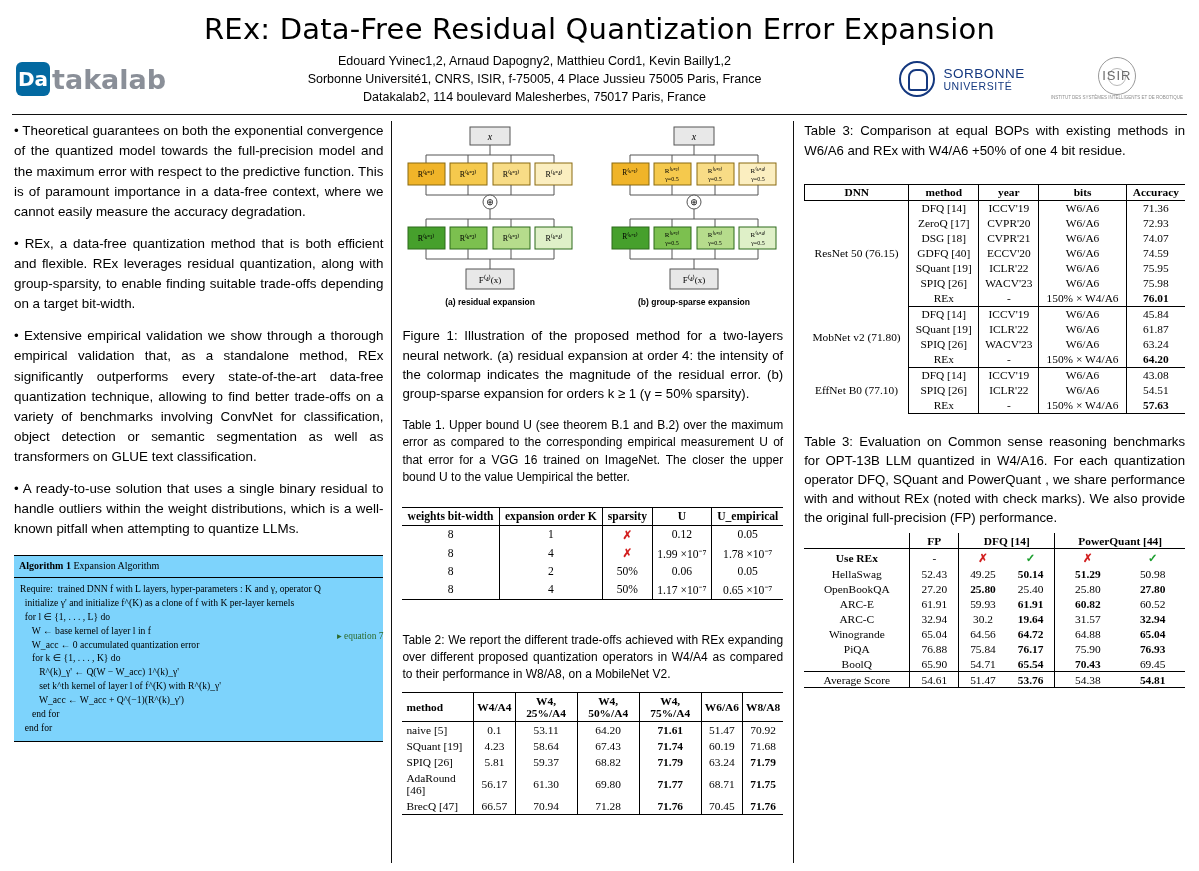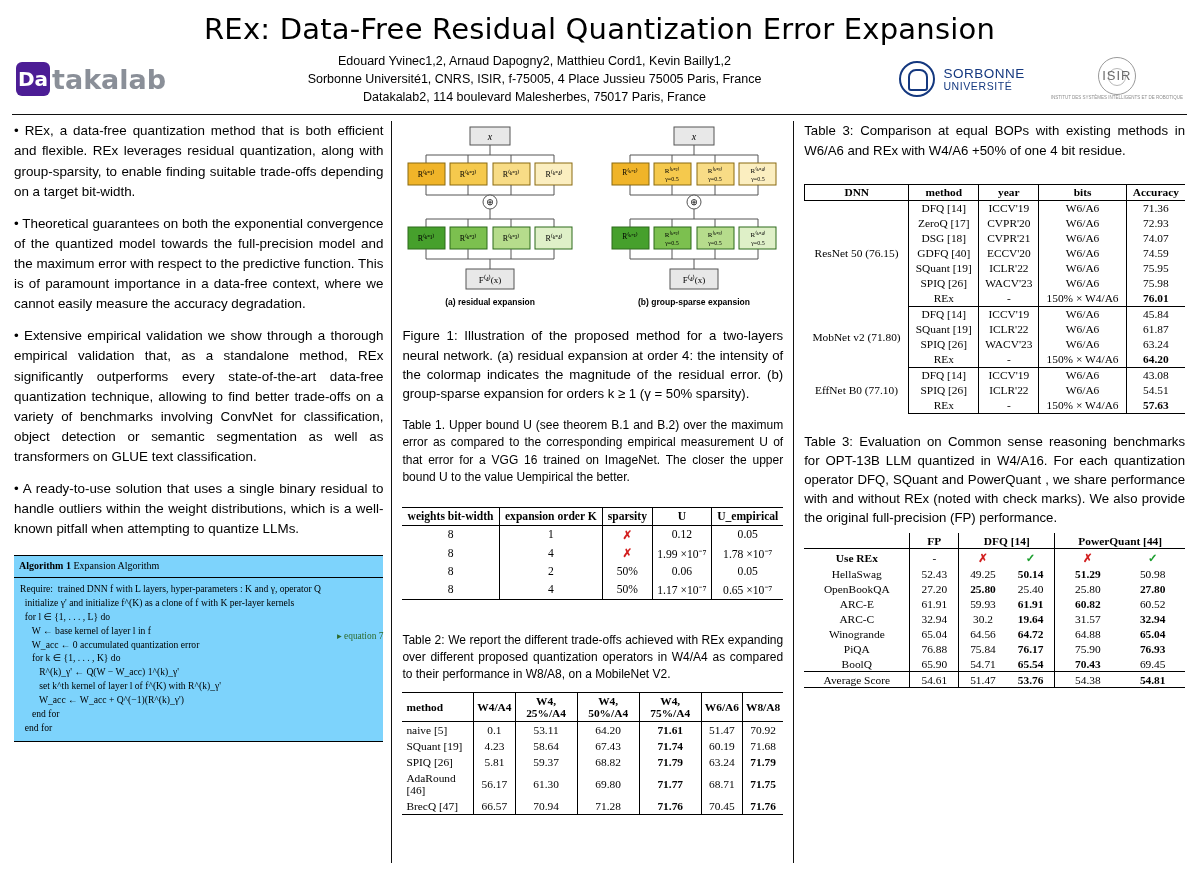--- a/index.html
+++ b/index.html
@@ -11,21 +11,21 @@
   .poster{width:1199px;height:871px;position:relative;box-sizing:border-box;padding:6px 10px;}
   .title{
     text-align:center;font-size:29px;font-weight:400;letter-spacing:0.2px;margin-top:6px;
     font-family:"DejaVu Sans", sans-serif;
   }
   .header{
     display:flex;align-items:center;justify-content:space-between;margin-top:6px;padding:0 6px;
   }
   .logo-left{width:190px;display:flex;align-items:center;}
   .logo-box{
-    width:34px;height:34px;background:#4c1d95;border-radius:6px;color:#fff;
+    width:34px;height:34px;background:#0369a1;border-radius:6px;color:#fff;
     font-size:20px;font-weight:bold;display:flex;align-items:center;justify-content:center;
     font-family:"DejaVu Sans", sans-serif;
   }
   .logo-text{font-size:27px;font-weight:bold;color:#4b1f87;margin-left:2px;font-family:"DejaVu Sans", sans-serif;}
   .logo-text .sub{color:#8a8f98;font-weight:bold;}
   .authors{flex:1;text-align:center;font-size:12.5px;line-height:1.45;}
   .logo-right{width:320px;display:flex;align-items:center;justify-content:flex-end;gap:26px;}
   .sorb{display:flex;align-items:center;gap:8px;justify-content:center;}
   .sorb-mark{width:32px;height:32px;border-radius:50%;border:2px solid #14387f;position:relative;}
   .sorb-mark:before{content:"";position:absolute;left:7px;top:6px;width:16px;height:18px;border:2px solid #14387f;border-radius:8px 8px 3px 3px;}
@@ -124,22 +124,22 @@
       </div>
     </div>
   </div>
 
   <hr class="hr">
 
   <div class="cols">
 
     <div class="col col1">
       <div class="bullets">
+        <p>• Theoretical guarantees on both the exponential convergence of the quantized model towards the full-precision model and the maximum error with respect to the predictive function. This is of paramount importance in a data-free context, where we cannot easily measure the accuracy degradation.</p>
         <p>• REx, a data-free quantization method that is both efficient and flexible. REx leverages residual quantization, along with group-sparsity, to enable finding suitable trade-offs depending on a target bit-width.</p>
-        <p>• Theoretical guarantees on both the exponential convergence of the quantized model towards the full-precision model and the maximum error with respect to the predictive function. This is of paramount importance in a data-free context, where we cannot easily measure the accuracy degradation.</p>
         <p>• Extensive empirical validation we show through a thorough empirical validation that, as a standalone method, REx significantly outperforms every state-of-the-art data-free quantization technique, allowing to find better trade-offs on a variety of benchmarks involving ConvNet for classification, object detection or semantic segmentation as well as transformers on GLUE text classification.</p>
         <p>• A ready-to-use solution that uses a single binary residual to handle outliers within the weight distributions, which is a well-known pitfall when attempting to quantize LLMs.</p>
       </div>
 
       <div class="algo">
         <div class="algo-title">
           <span>Algorithm 1</span>
           <span class="name">Expansion Algorithm</span>
         </div>
         <div class="algo-body">

